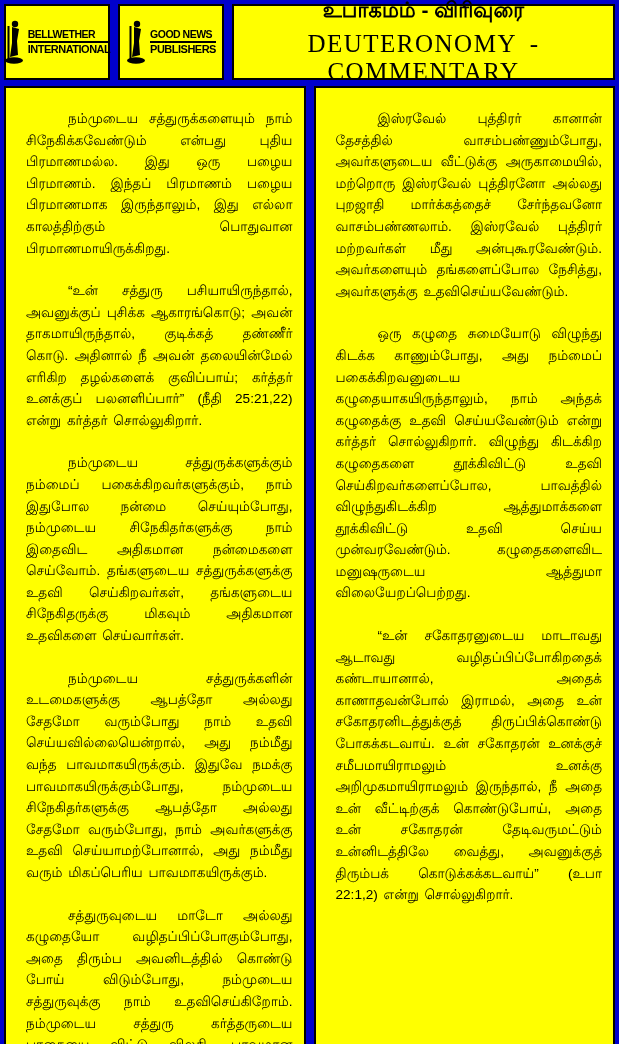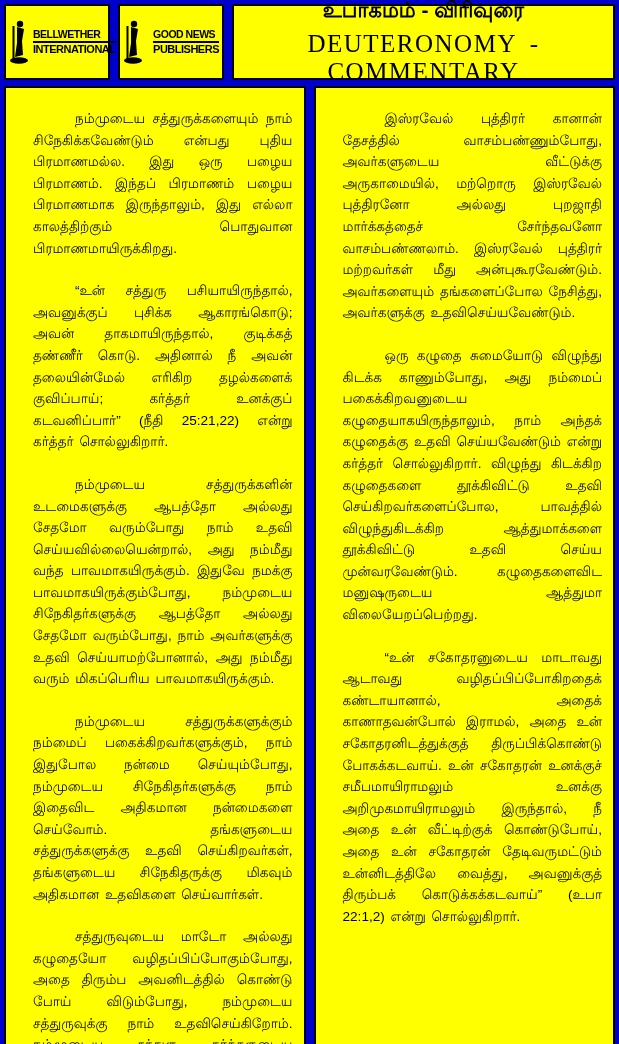--- a/index.html
+++ b/index.html
@@ -12,21 +12,21 @@
   .page{
     width:619px;height:1044px;
     box-sizing:border-box;
     padding:4px;
     display:flex;flex-direction:column;gap:6px;
   }
   .header{display:flex;gap:8px;height:76px;flex:0 0 auto;}
   .panel{background:#FFFF00;border:2px solid #000;box-sizing:border-box;}
   .logo-box{
     width:106px;flex:0 0 106px;
-    display:flex;align-items:center;justify-content:space-between;gap:4px;
+    display:flex;align-items:center;justify-content:center;gap:4px;
     padding:3px;
   }
   .logo-text{display:flex;flex-direction:column;justify-content:center;}
   .logo-line1{
     font-weight:bold;font-size:10.5px;letter-spacing:-0.5px;
     border-bottom:2px solid #000;padding-bottom:1px;line-height:1.15;
     white-space:nowrap;
   }
   .logo-line2{
     font-weight:bold;font-size:11px;letter-spacing:-0.5px;line-height:1.25;
@@ -39,21 +39,21 @@
   .title-tamil{font-weight:bold;font-size:21px;color:#000;}
   .title-english{
     font-family:"Liberation Serif",serif;
     font-size:25px;color:#000;letter-spacing:1.5px;word-spacing:6px;
   }
   .columns{display:flex;gap:8px;flex:1;}
   .col{
     flex:1;padding:20px 11px 10px 11px;overflow:hidden;
   }
   .col p{
-    margin:0 0 21px 16px;
+    margin:0 0 21px 9px;
     text-align:justify;
     text-indent:42px;
     font-size:13.6px;
     line-height:21.6px;
     color:#000;
     word-spacing:2px;
   }
   .statue{flex:0 0 auto;}
 </style>
 </head>
@@ -93,23 +93,23 @@
       <div class="title-tamil">உபாகமம் - விரிவுரை</div>
       <div class="title-english">DEUTERONOMY - COMMENTARY</div>
     </div>
 
   </div>
 
   <div class="columns">
 
     <div class="panel col">
       <p>நம்முடைய சத்துருக்களையும் நாம் சிநேகிக்கவேண்டும் என்பது புதிய பிரமாணமல்ல. இது ஒரு பழைய பிரமாணம். இந்தப் பிரமாணம் பழைய பிரமாணமாக இருந்தாலும், இது எல்லா காலத்திற்கும் பொதுவான பிரமாணமாயிருக்கிறது.</p>
-      <p>“உன் சத்துரு பசியாயிருந்தால், அவனுக்குப் புசிக்க ஆகாரங்கொடு; அவன் தாகமாயிருந்தால், குடிக்கத் தண்ணீர் கொடு. அதினால் நீ அவன் தலையின்மேல் எரிகிற தழல்களைக் குவிப்பாய்; கர்த்தர் உனக்குப் கடவனிப்பார்” (நீதி 25:21,22) என்று கர்த்தர் சொல்லுகிறார்.</p>
+      <p>“உன் சத்துரு பசியாயிருந்தால், அவனுக்குப் புசிக்க ஆகாரங்கொடு; அவன் தாகமாயிருந்தால், குடிக்கத் தண்ணீர் கொடு. அதினால் நீ அவன் தலையின்மேல் எரிகிற தழல்களைக் குவிப்பாய்; கர்த்தர் உனக்குப் பலனளிப்பார்” (நீதி 25:21,22) என்று கர்த்தர் சொல்லுகிறார்.</p>
+      <p>நம்முடைய சத்துருக்களுக்கும் நம்மைப் பகைக்கிறவர்களுக்கும், நாம் இதுபோல நன்மை செய்யும்போது, நம்முடைய சிநேகிதர்களுக்கு நாம் இதைவிட அதிகமான நன்மைகளை செய்வோம். தங்களுடைய சத்துருக்களுக்கு உதவி செய்கிறவர்கள், தங்களுடைய சிநேகிதருக்கு மிகவும் அதிகமான உதவிகளை செய்வார்கள்.</p>
       <p>நம்முடைய சத்துருக்களின் உடமைகளுக்கு ஆபத்தோ அல்லது சேதமோ வரும்போது நாம் உதவி செய்யவில்லையென்றால், அது நம்மீது வந்த பாவமாகயிருக்கும். இதுவே நமக்கு பாவமாகயிருக்கும்போது, நம்முடைய சிநேகிதர்களுக்கு ஆபத்தோ அல்லது சேதமோ வரும்போது, நாம் அவர்களுக்கு உதவி செய்யாமற்போனால், அது நம்மீது வரும் மிகப்பெரிய பாவமாகயிருக்கும்.</p>
-      <p>நம்முடைய சத்துருக்களுக்கும் நம்மைப் பகைக்கிறவர்களுக்கும், நாம் இதுபோல நன்மை செய்யும்போது, நம்முடைய சிநேகிதர்களுக்கு நாம் இதைவிட அதிகமான நன்மைகளை செய்வோம். தங்களுடைய சத்துருக்களுக்கு உதவி செய்கிறவர்கள், தங்களுடைய சிநேகிதருக்கு மிகவும் அதிகமான உதவிகளை செய்வார்கள்.</p>
       <p>சத்துருவுடைய மாடோ அல்லது கழுதையோ வழிதப்பிப்போகும்போது, அதை திரும்ப அவனிடத்தில் கொண்டு போய் விடும்போது, நம்முடைய சத்துருவுக்கு நாம் உதவிசெய்கிறோம். நம்முடைய சத்துரு கர்த்தருடைய பாதையை விட்டு விலகி, பாவமான பாதையிலே வழிதப்பிப்போகும்போது, அவனை மறுபடியும் கர்த்தருக்கு சித்தமான பாதையில் வழிநடத்தும்போது, நாம் அவனுக்கு மிகப்பெரிய உதவியை செய்கிறோம்.</p>
     </div>
 
     <div class="panel col">
       <p>இஸ்ரவேல் புத்திரர் கானான் தேசத்தில் வாசம்பண்ணும்போது, அவர்களுடைய வீட்டுக்கு அருகாமையில், மற்றொரு இஸ்ரவேல் புத்திரனோ அல்லது புறஜாதி மார்க்கத்தைச் சேர்ந்தவனோ வாசம்பண்ணலாம். இஸ்ரவேல் புத்திரர் மற்றவர்கள் மீது அன்புகூரவேண்டும். அவர்களையும் தங்களைப்போல நேசித்து, அவர்களுக்கு உதவிசெய்யவேண்டும்.</p>
       <p>ஒரு கழுதை சுமையோடு விழுந்து கிடக்க காணும்போது, அது நம்மைப் பகைக்கிறவனுடைய கழுதையாகயிருந்தாலும், நாம் அந்தக் கழுதைக்கு உதவி செய்யவேண்டும் என்று கர்த்தர் சொல்லுகிறார். விழுந்து கிடக்கிற கழுதைகளை தூக்கிவிட்டு உதவி செய்கிறவர்களைப்போல, பாவத்தில் விழுந்துகிடக்கிற ஆத்துமாக்களை தூக்கிவிட்டு உதவி செய்ய முன்வரவேண்டும். கழுதைகளைவிட மனுஷருடைய ஆத்துமா விலையேறப்பெற்றது.</p>
       <p>“உன் சகோதரனுடைய மாடாவது ஆடாவது வழிதப்பிப்போகிறதைக் கண்டாயானால், அதைக் காணாதவன்போல் இராமல், அதை உன் சகோதரனிடத்துக்குத் திருப்பிக்கொண்டு போகக்கடவாய். உன் சகோதரன் உனக்குச் சமீபமாயிராமலும் உனக்கு அறிமுகமாயிராமலும் இருந்தால், நீ அதை உன் வீட்டிற்குக் கொண்டுபோய், அதை உன் சகோதரன் தேடிவருமட்டும் உன்னிடத்திலே வைத்து, அவனுக்குத் திரும்பக் கொடுக்கக்கடவாய்” (உபா 22:1,2) என்று சொல்லுகிறார்.</p>
     </div>
 
   </div>

